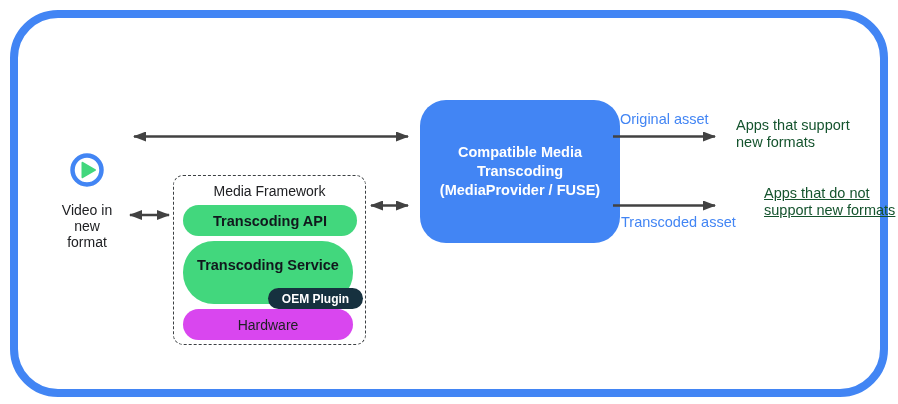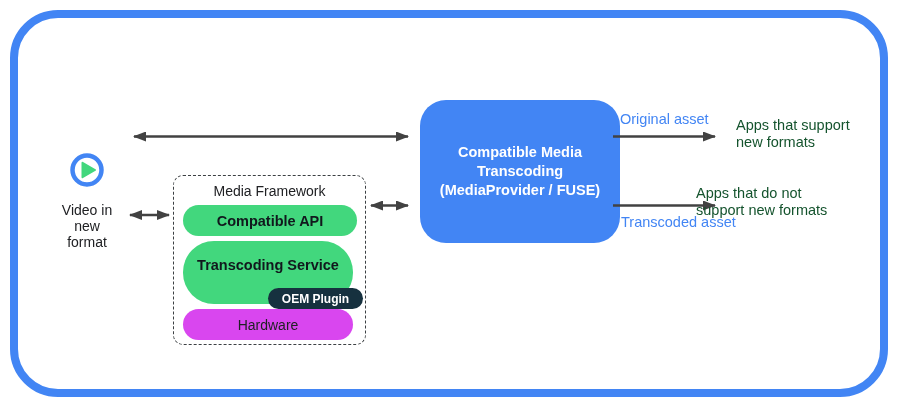--- a/index.html
+++ b/index.html
@@ -90,21 +90,21 @@
   .asset-label { color: #4285f4; font-size: 14.5px; white-space: nowrap; }
   .original-asset { left: 620px; top: 111px; }
   .transcoded-asset { left: 621px; top: 214px; }
 
   
   .app-text {
     font-size: 14.5px; line-height: 17px; color: #14532d;
     white-space: nowrap;
   }
   .apps-support { left: 736px; top: 117px; }
-  .apps-no-support { left: 696px; top: 185px; }
+  .apps-no-support { left: 764px; top: 185px; text-decoration: underline; }
 </style>
 </head>
 <body>
 
 <div class="canvas">
 
   <div class="outer-frame abs"></div>
 
   <svg class="play-icon abs" viewBox="0 0 34 34">
     <circle cx="17" cy="17" r="14.5" fill="#ffffff" stroke="#4285f4" stroke-width="4.5"></circle>
@@ -112,21 +112,21 @@
   </svg>
 
   <div class="video-label abs">
     <div>Video in</div>
     <div>new</div>
     <div>format</div>
   </div>
 
   <div class="framework abs">
     <div class="framework-title">Media Framework</div>
-    <div class="pill api-pill">Compatible API</div>
+    <div class="pill api-pill">Transcoding API</div>
     <div class="pill service-box">Transcoding Service</div>
     <div class="pill oem-pill">OEM Plugin</div>
     <div class="pill hardware-pill">Hardware</div>
   </div>
 
   <div class="transcoder-box abs">
     <div>
       <div>Compatible Media</div>
       <div>Transcoding</div>
       <div>(MediaProvider / FUSE)</div>

